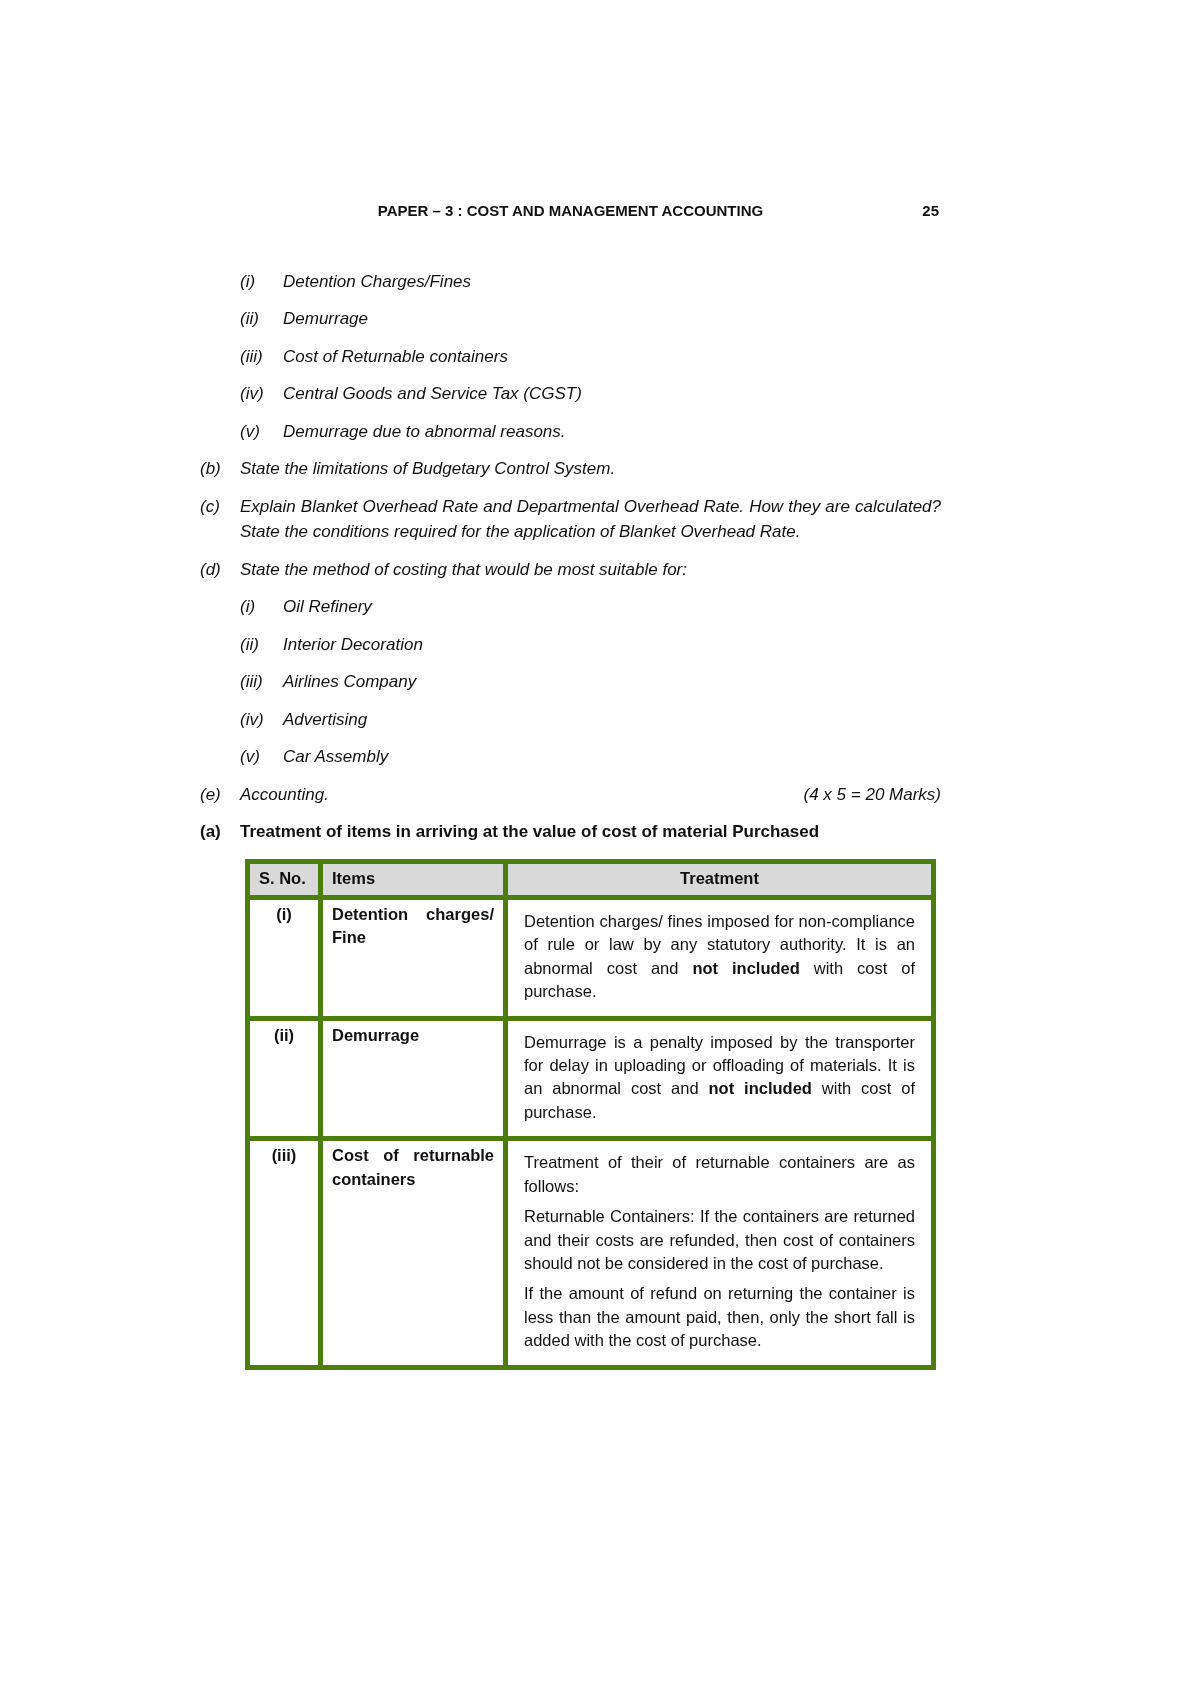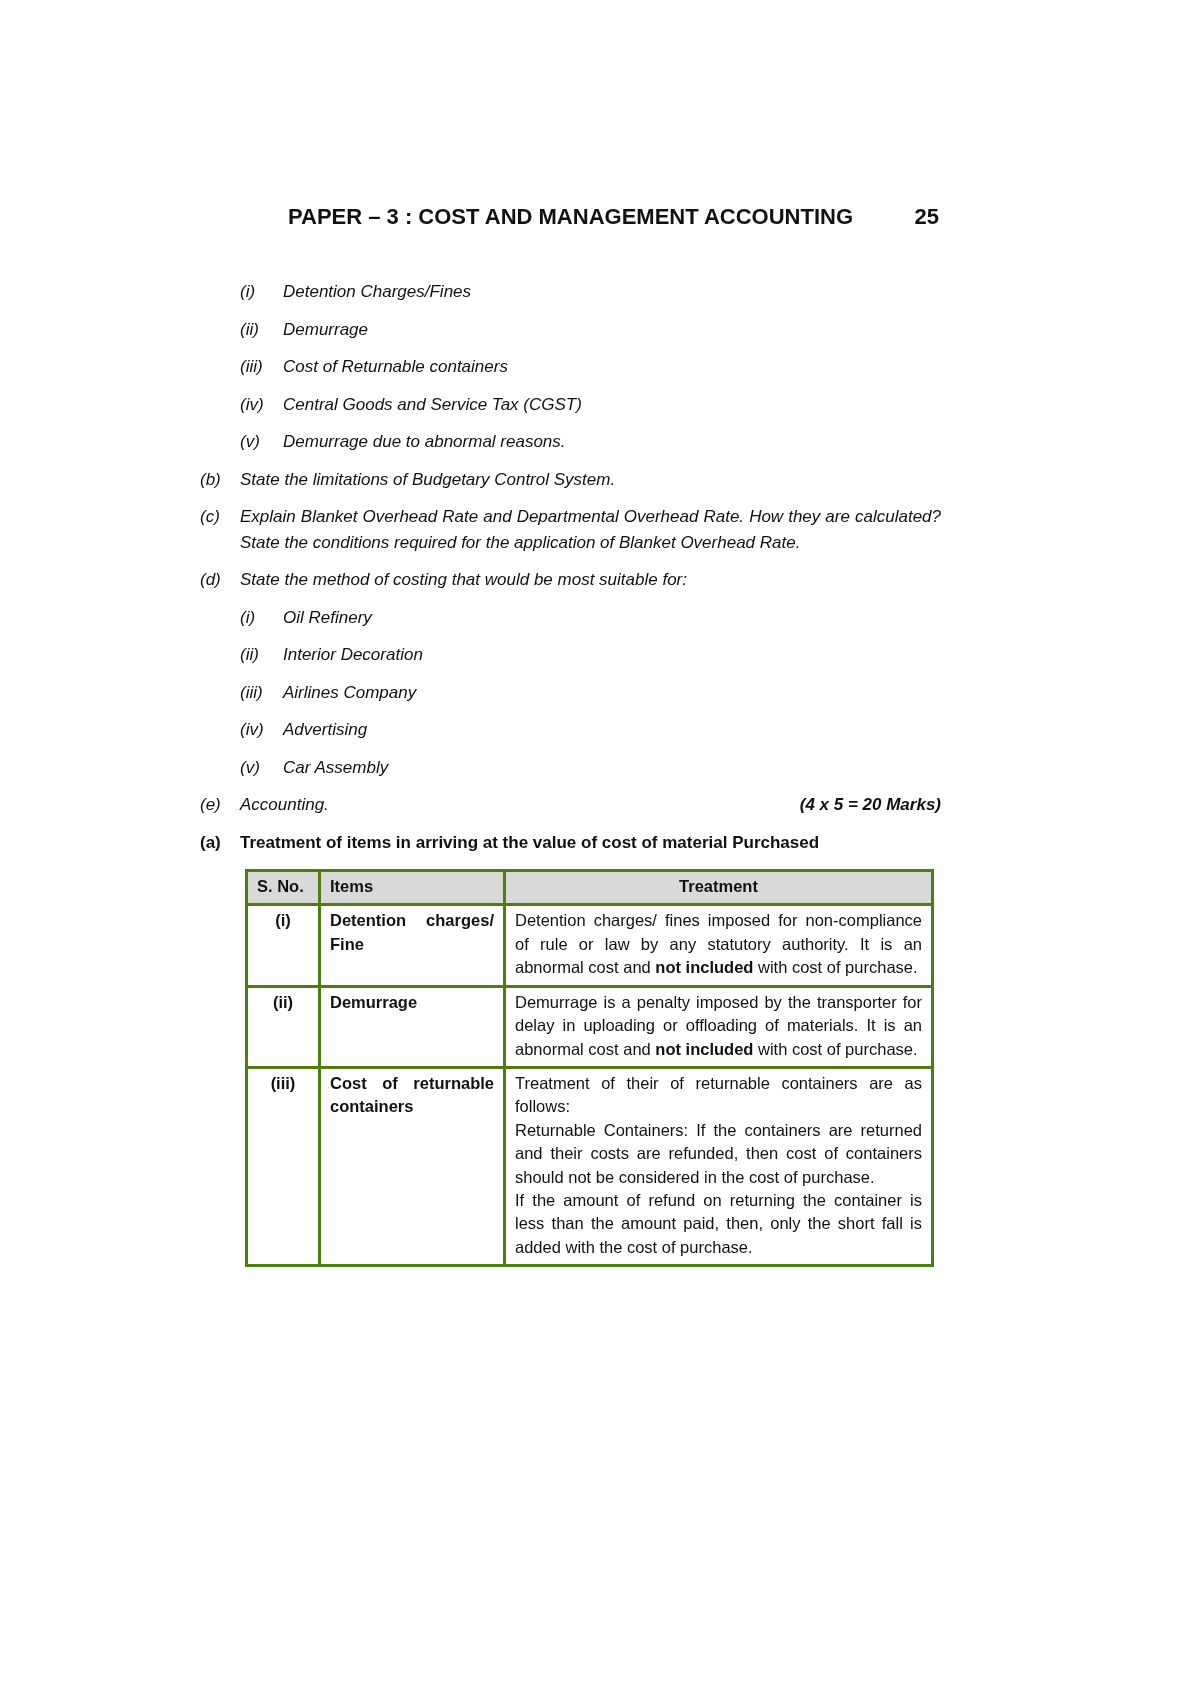--- a/index.html
+++ b/index.html
@@ -20,21 +20,21 @@
     position: absolute;
     left: 200px;
     top: 200px;
     width: 741px;
     font-size: 17px;
     line-height: 1.5;
   }
   .doc-header {
     position: relative;
     font-weight: bold;
-    font-size: 22px;
+    font-size: 15px;
     margin-bottom: 46px;
   }
   .doc-title {
     text-align: center;
   }
   .page-number {
     position: absolute;
     right: 2px;
     top: 0;
   }
@@ -56,21 +56,21 @@
   }
   .list-row .txt {
     flex: 1;
     text-align: justify;
   }
   .e-line2 {
     display: flex;
     justify-content: space-between;
   }
   .marks {
-    font-weight: bold;
+    font-weight: normal;
   }
   .answer-heading {
     font-weight: bold;
     font-style: normal;
     margin: 18px 0 14px 0;
   }
   .answer-a {
     display: flex;
     font-weight: bold;
     margin-bottom: 14px;
@@ -81,21 +81,21 @@
   table.treatment-table {
     border-collapse: collapse;
     table-layout: fixed;
     margin-left: 45px;
     width: 686px;
     font-size: 16.5px;
     line-height: 1.42;
   }
   table.treatment-table th,
   table.treatment-table td {
-    border: 3px solid #4d7c0f;
+    border: 5px solid #4d7c0f;
     padding: 3px 9px 5px 9px;
     vertical-align: top;
   }
   .col-sno { width: 73px; }
   .col-items { width: 185px; }
   .col-treatment { width: 428px; }
   table.treatment-table thead th {
     background: #d9d9d9;
     font-weight: bold;
     text-align: left;
@@ -108,21 +108,21 @@
     font-weight: bold;
   }
   td.cell-item {
     font-weight: bold;
     text-align: justify;
   }
   td.cell-treatment {
     text-align: justify;
   }
   td.cell-treatment p {
-    margin: 0;
+    margin: 7px;
   }
 </style>
 </head>
 <body>
 
 <div class="page">
   <div class="content">
 
     <div class="doc-header">
       <div class="doc-title">PAPER – 3 : COST AND MANAGEMENT ACCOUNTING</div>

